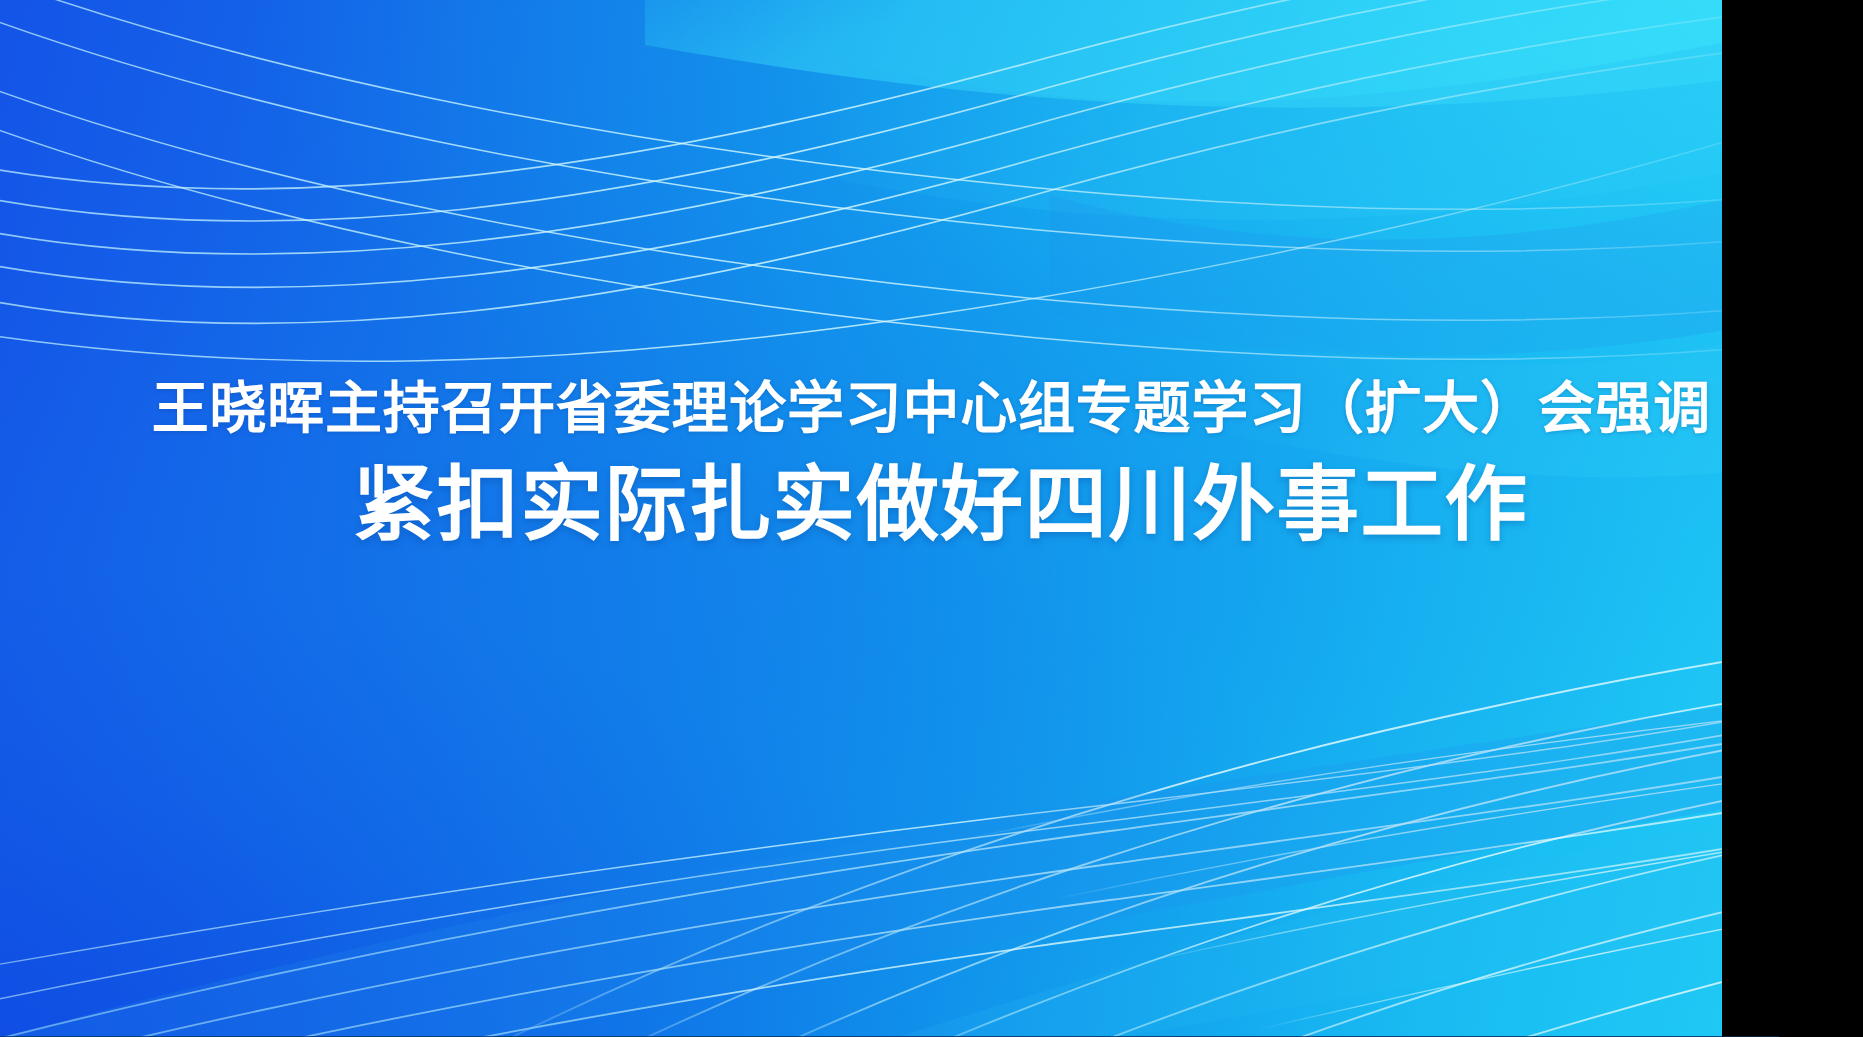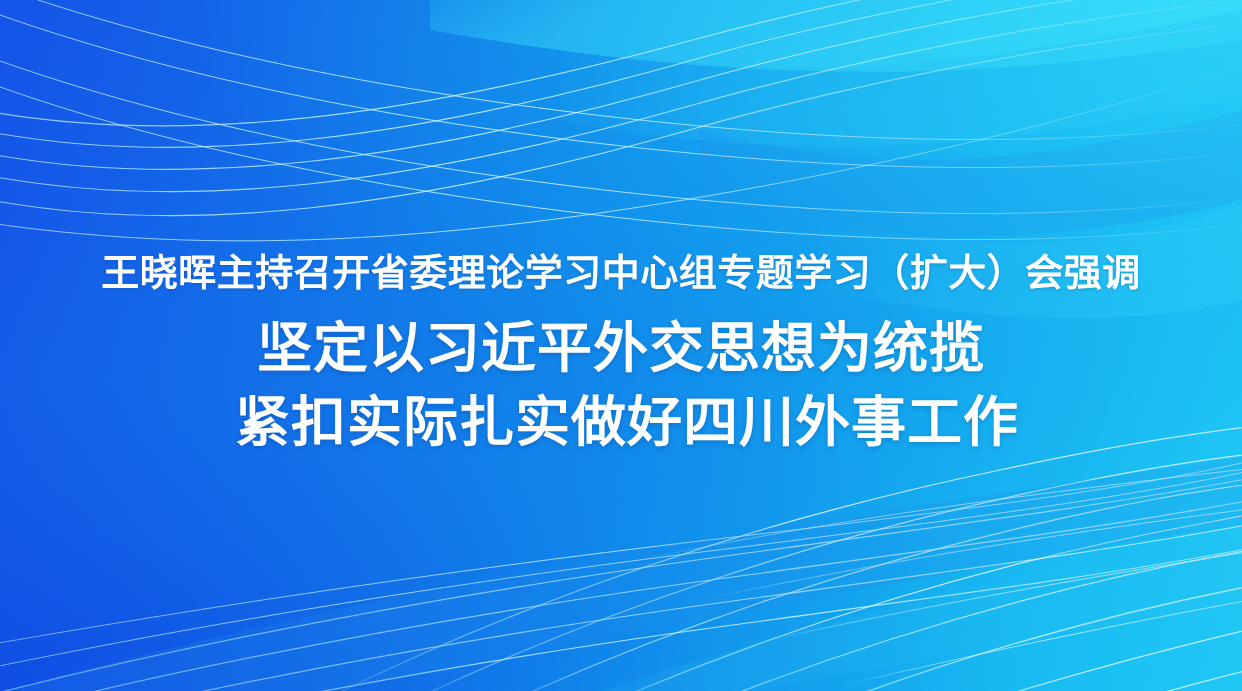--- a/index.html
+++ b/index.html
@@ -3,21 +3,21 @@
 <meta charset="utf-8">
 <title>新闻标题图</title>
 <style>
   html, body {
     margin: 0;
     padding: 0;
     background: #000;
   }
   #stage {
     position: relative;
-    width: 1242px;
+    width: 1148px;
     height: 691px;
     overflow: hidden;
     font-family: "Liberation Sans", "DejaVu Sans", sans-serif;
     background: #1478E6;
   }
 
   
   .bg-base {
     position: absolute;
     inset: 0;
@@ -194,17 +194,16 @@
     </g>
 
     <g>
       <path d="M -30,700 C 240,626 520,566 820,520 C 1020,490 1160,470 1272,452 L 1272,520 C 1140,540 990,566 820,598 C 540,650 230,712 -30,760 Z" fill="#1E8FEB" opacity="0.22"></path>
       <path d="M 600,691 C 820,620 1030,566 1272,524 L 1272,600 C 1060,636 860,672 700,700 Z" fill="#2BBEF4" opacity="0.16"></path>
     </g>
   </svg>
 
   <div class="headline">
     <div class="kicker">王晓晖主持召开省委理论学习中心组专题学习（扩大）会强调</div>
-    <div class="main-line l1">坚定以习近平外交思想为统揽</div>
     <div class="main-line l2">紧扣实际扎实做好四川外事工作</div>
   </div>
 
 </div>
 
 </body></html>

